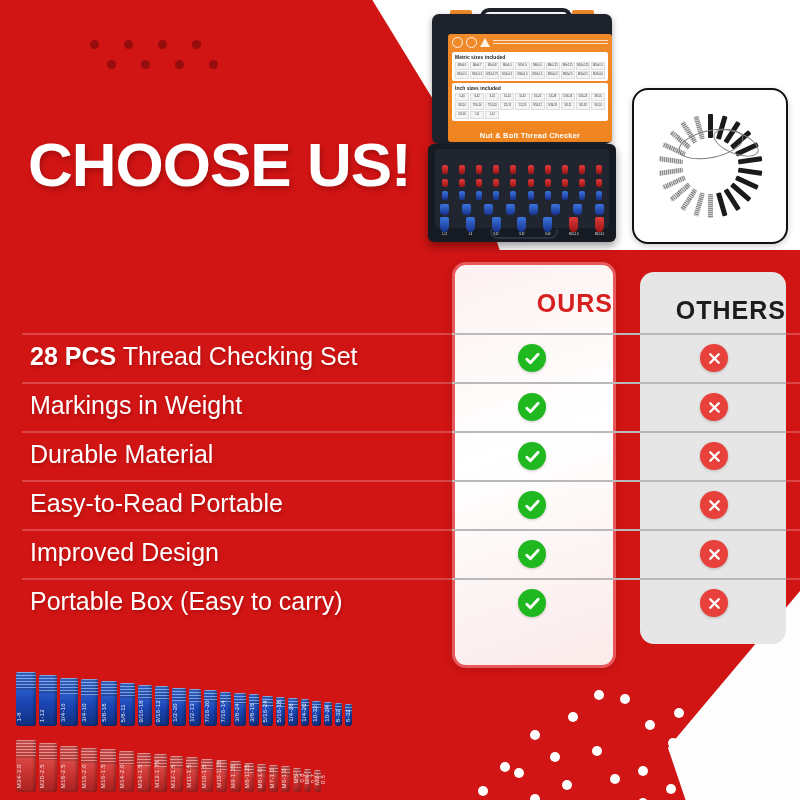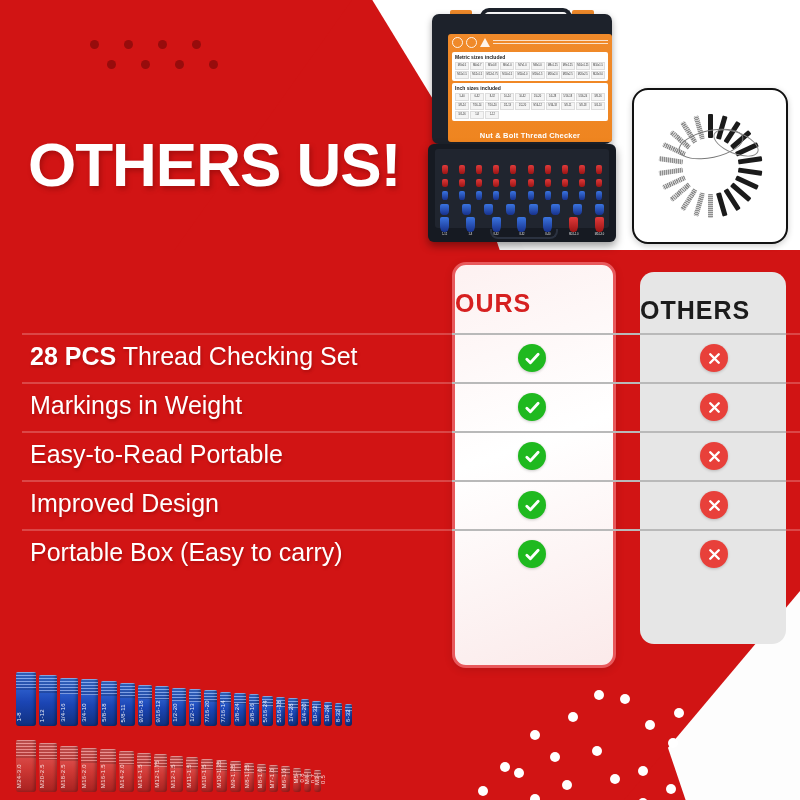--- a/index.html
+++ b/index.html
@@ -29,21 +29,21 @@
     text-shadow:2px 3px 5px rgba(90,0,0,.35);}
   .headline div{white-space:nowrap;}
 
   
   .panel-ours{position:absolute;left:452px;top:262px;width:158px;height:400px;z-index:7;
     background:linear-gradient(160deg,#fdf1f1 0%,#ffffff 45%,#fbeaea 100%);
     border:3px solid #e8595c;border-radius:14px;
     box-shadow:0 2px 8px rgba(0,0,0,.12);}
   .panel-others{position:absolute;left:640px;top:272px;width:146px;height:372px;z-index:7;
     background:#e6e6e6;border-radius:14px;}
-  .panel-title{position:absolute;width:100%;text-align:left;top:24px;
+  .panel-title{position:absolute;width:100%;text-align:right;top:24px;
     font-weight:bold;font-size:25px;letter-spacing:1px;}
   .t-ours{color:#d62020;}
   .t-others{color:#1c1c1c;}
 
   
   .rows{position:absolute;left:0;top:333px;width:800px;z-index:9;}
   .row{position:relative;height:49px;}
   .row .line{position:absolute;left:22px;right:0;top:0;height:2px;background:rgba(255,255,255,.22);}
   .row .line .seg-grey{position:absolute;left:430px;right:14px;top:0;height:2px;background:#b9b9b9;}
   .feat{position:absolute;left:30px;top:9px;color:#fff;font-size:25px;white-space:nowrap;
@@ -405,21 +405,21 @@
         <span class="pin" style="background: repeating-linear-gradient(rgb(207, 207, 207) 0px, rgb(207, 207, 207) 1px, rgb(142, 142, 142) 1px, rgb(142, 142, 142) 2px); transform: rotate(294.545deg) translateY(-40px);"></span>
         <span class="pin" style="background: repeating-linear-gradient(rgb(207, 207, 207) 0px, rgb(207, 207, 207) 1px, rgb(142, 142, 142) 1px, rgb(142, 142, 142) 2px); transform: rotate(310.909deg) translateY(-40px);"></span>
         <span class="pin" style="background: repeating-linear-gradient(rgb(207, 207, 207) 0px, rgb(207, 207, 207) 1px, rgb(142, 142, 142) 1px, rgb(142, 142, 142) 2px); transform: rotate(327.273deg) translateY(-40px);"></span>
         <span class="pin" style="background: repeating-linear-gradient(rgb(207, 207, 207) 0px, rgb(207, 207, 207) 1px, rgb(142, 142, 142) 1px, rgb(142, 142, 142) 2px); transform: rotate(343.636deg) translateY(-40px);"></span>
       </div>
     <div class="cable"></div>
     <div class="cable2"></div>
   </div>
 
   <div class="headline">
-    <div>OTHERS US!</div>
+    <div>CHOOSE US!</div>
   </div>
 
   <div class="panel-ours">
     <div class="panel-title t-ours">OURS</div>
   </div>
   <div class="panel-others">
     <div class="panel-title t-others">OTHERS</div>
   </div>
 
   <div class="rows">
@@ -452,52 +452,68 @@
         <div class="mark no">
           <svg viewBox="0 0 24 24">
             <path d="M6 6l12 12M18 6L6 18" fill="none" stroke="#fff" stroke-width="3.4" stroke-linecap="round"></path>
           </svg>
         </div>
       </div>
       <div class="row">
         <div class="line">
           <span class="seg-grey"></span>
         </div>
-        <div class="feat">Easy-to-Read Portable</div>
+        <div class="feat">Durable Material</div>
         <div class="mark ok">
           <svg viewBox="0 0 24 24">
             <path d="M4 13l5 5L20 6" fill="none" stroke="#fff" stroke-width="4" stroke-linecap="round" stroke-linejoin="round"></path>
           </svg>
         </div>
         <div class="mark no">
           <svg viewBox="0 0 24 24">
             <path d="M6 6l12 12M18 6L6 18" fill="none" stroke="#fff" stroke-width="3.4" stroke-linecap="round"></path>
           </svg>
         </div>
       </div>
       <div class="row">
         <div class="line">
           <span class="seg-grey"></span>
         </div>
-        <div class="feat">Improved Design</div>
+        <div class="feat">Easy-to-Read Portable</div>
         <div class="mark ok">
           <svg viewBox="0 0 24 24">
             <path d="M4 13l5 5L20 6" fill="none" stroke="#fff" stroke-width="4" stroke-linecap="round" stroke-linejoin="round"></path>
           </svg>
         </div>
         <div class="mark no">
           <svg viewBox="0 0 24 24">
             <path d="M6 6l12 12M18 6L6 18" fill="none" stroke="#fff" stroke-width="3.4" stroke-linecap="round"></path>
           </svg>
         </div>
       </div>
       <div class="row">
         <div class="line">
           <span class="seg-grey"></span>
         </div>
+        <div class="feat">Improved Design</div>
+        <div class="mark ok">
+          <svg viewBox="0 0 24 24">
+            <path d="M4 13l5 5L20 6" fill="none" stroke="#fff" stroke-width="4" stroke-linecap="round" stroke-linejoin="round"></path>
+          </svg>
+        </div>
+        <div class="mark no">
+          <svg viewBox="0 0 24 24">
+            <path d="M6 6l12 12M18 6L6 18" fill="none" stroke="#fff" stroke-width="3.4" stroke-linecap="round"></path>
+          </svg>
+        </div>
+      </div>
+      <div class="row">
+        <div class="line">
+          <span class="seg-grey"></span>
+        </div>
         <div class="feat">Portable Box (Easy to carry)</div>
         <div class="mark ok">
           <svg viewBox="0 0 24 24">
             <path d="M4 13l5 5L20 6" fill="none" stroke="#fff" stroke-width="4" stroke-linecap="round" stroke-linejoin="round"></path>
           </svg>
         </div>
         <div class="mark no">
           <svg viewBox="0 0 24 24">
             <path d="M6 6l12 12M18 6L6 18" fill="none" stroke="#fff" stroke-width="3.4" stroke-linecap="round"></path>
           </svg>

